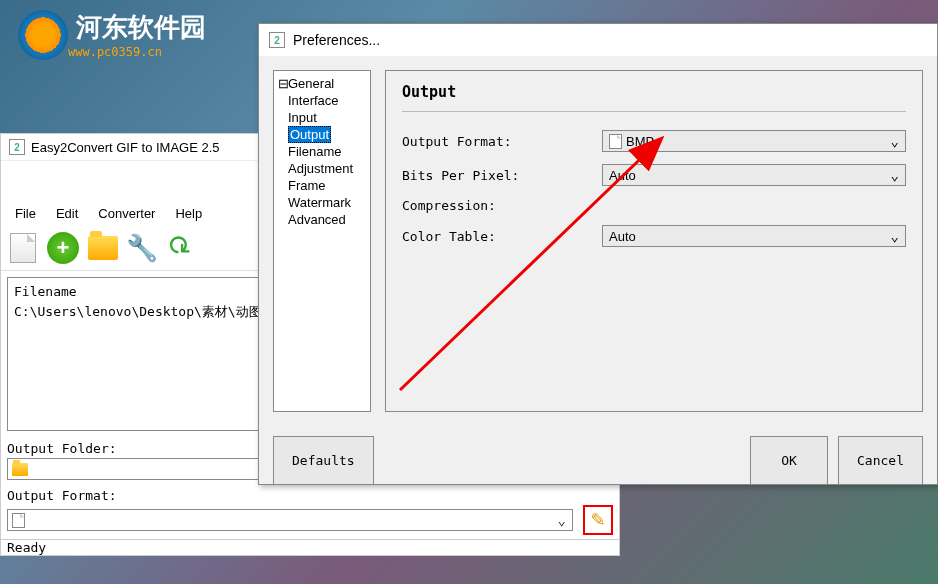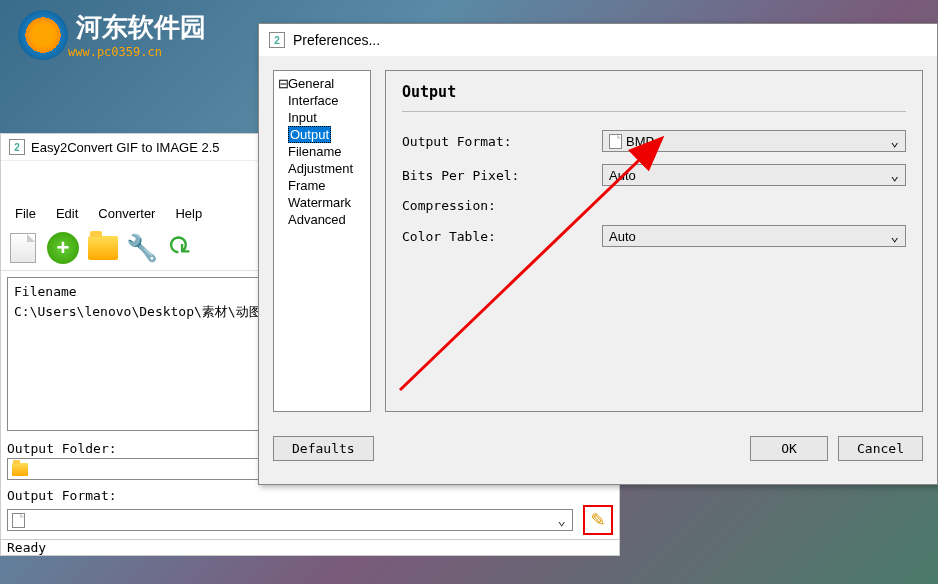--- a/index.html
+++ b/index.html
@@ -58,21 +58,21 @@
     .tree-item.selected .tree-label { background: #0078d7; color: #fff; border: 1px dotted #000; padding: 0 1px; }
     
     .pref-content { flex: 1; border: 1px solid #888; background: #f0f0f0; padding: 12px 16px; }
     .pref-heading { font-family: monospace; font-size: 15px; font-weight: bold; border-bottom: 1px solid #bbb; padding-bottom: 10px; margin-bottom: 18px; }
     .pref-row { display: flex; align-items: center; margin-bottom: 12px; }
     .pref-row-label { width: 200px; font-family: monospace; font-size: 13px; }
     .pref-select { flex: 1; border: 1px solid #888; background: #eaeaea; padding: 3px 6px; font-family: monospace; font-size: 13px; display: flex; align-items: center; position: relative; height: 22px; }
     .pref-select::after { content: '⌄'; position: absolute; right: 6px; font-size: 14px; }
     
     .pref-buttons { display: flex; padding: 10px 14px; gap: 10px; }
-    .pref-btn { border: 1px solid #888; background: #e8e8e8; padding: 4px 18px; font-family: monospace; font-size: 13px; cursor: default; min-width: 78px; text-align: center; }
+    .pref-btn { border: 1px solid #888; background: #e8e8e8; padding: 16px 18px; font-family: monospace; font-size: 13px; cursor: default; min-width: 78px; text-align: center; }
     .spacer { flex: 1; }
     
     
     .arrow-svg { position: absolute; top: 120px; left: 380px; width: 320px; height: 280px; pointer-events: none; z-index: 100; }
   </style>
 </head>
 <body>
 
 <div class="watermark">
   <div class="watermark-icon"></div>

